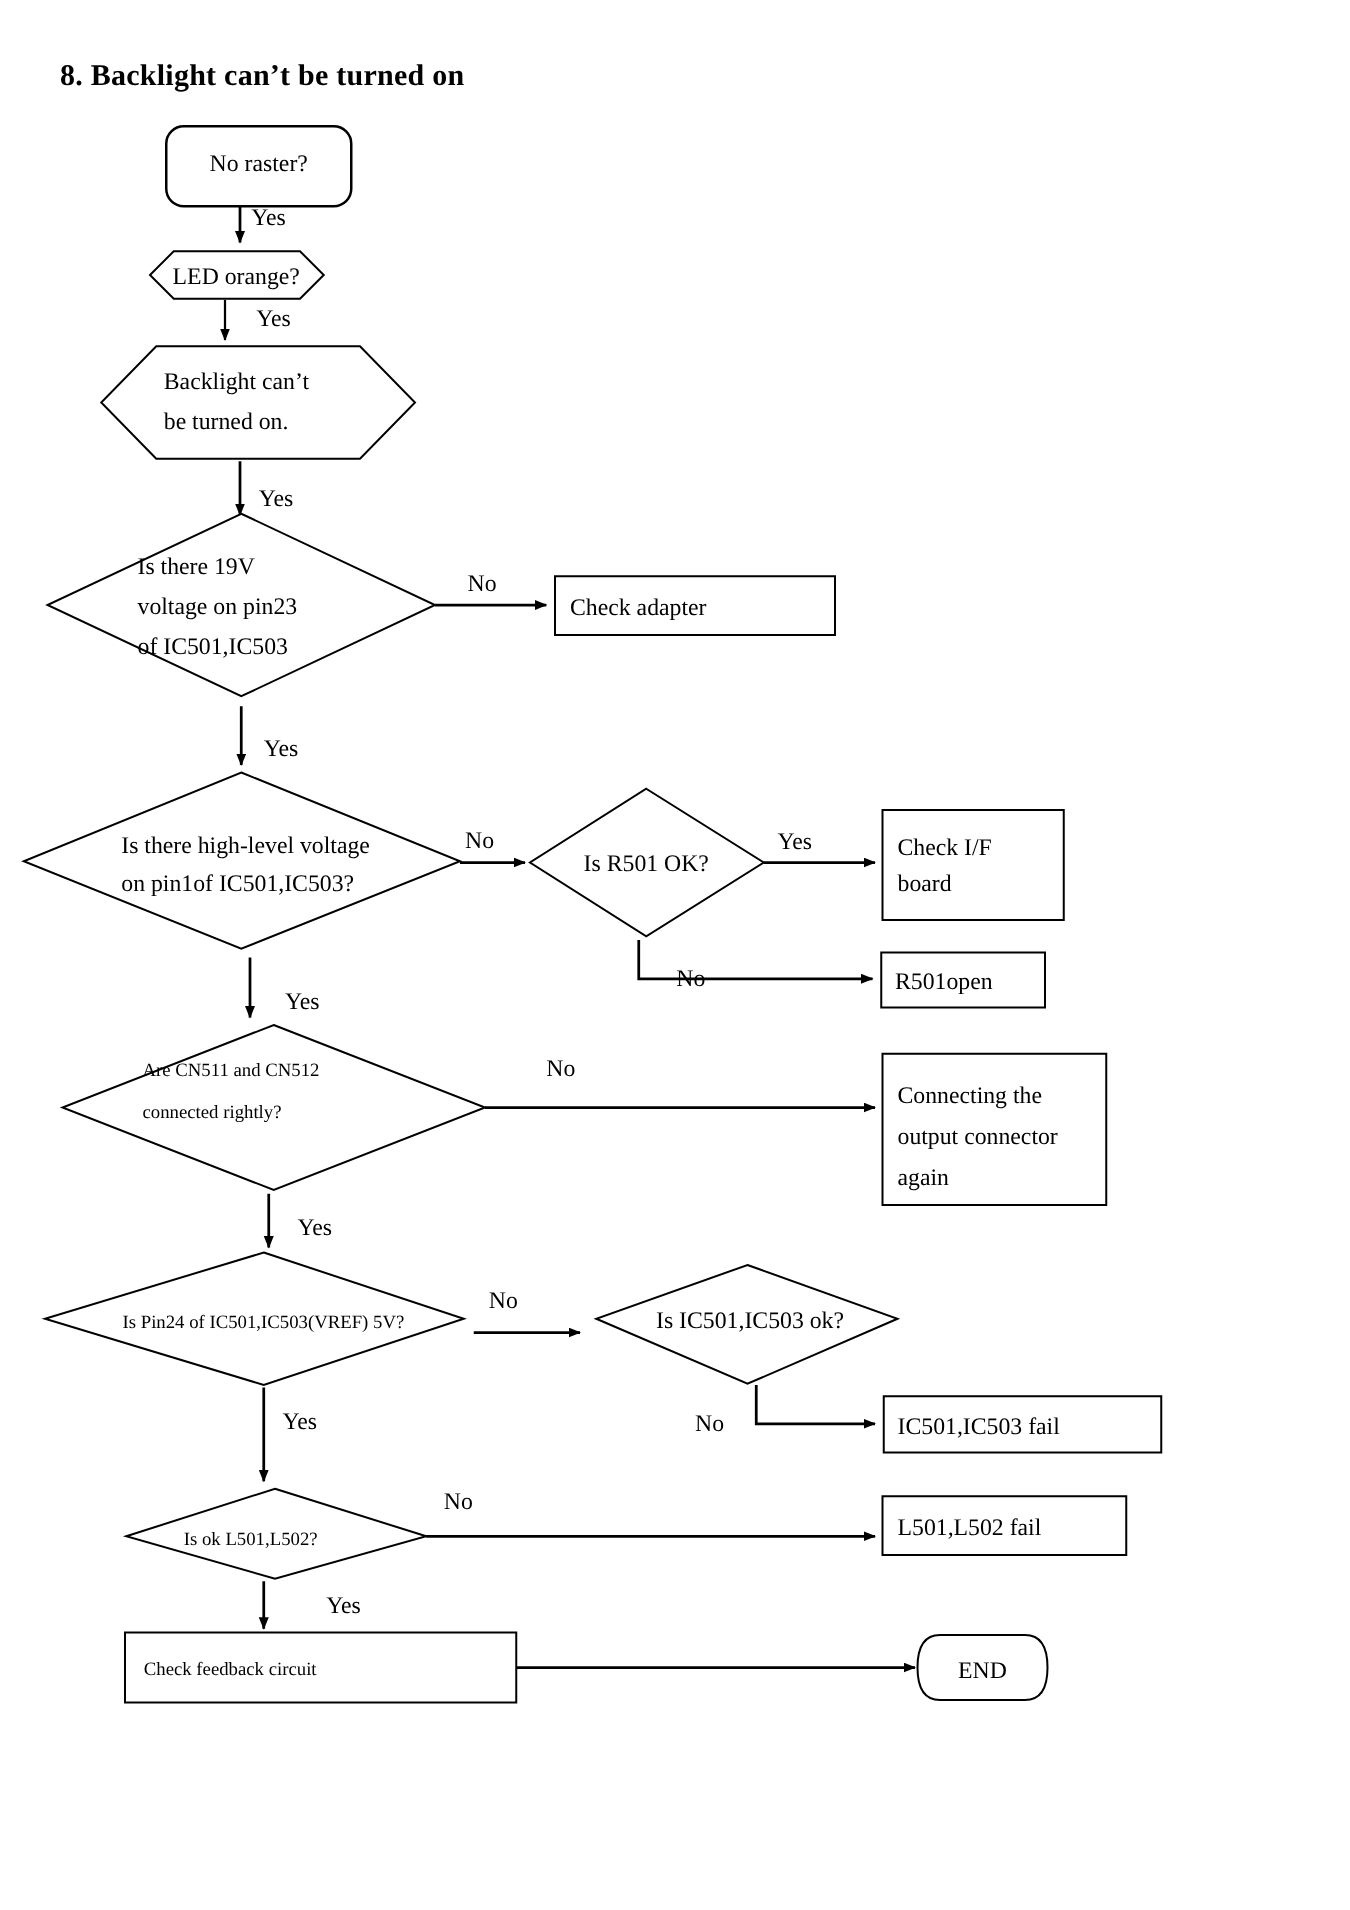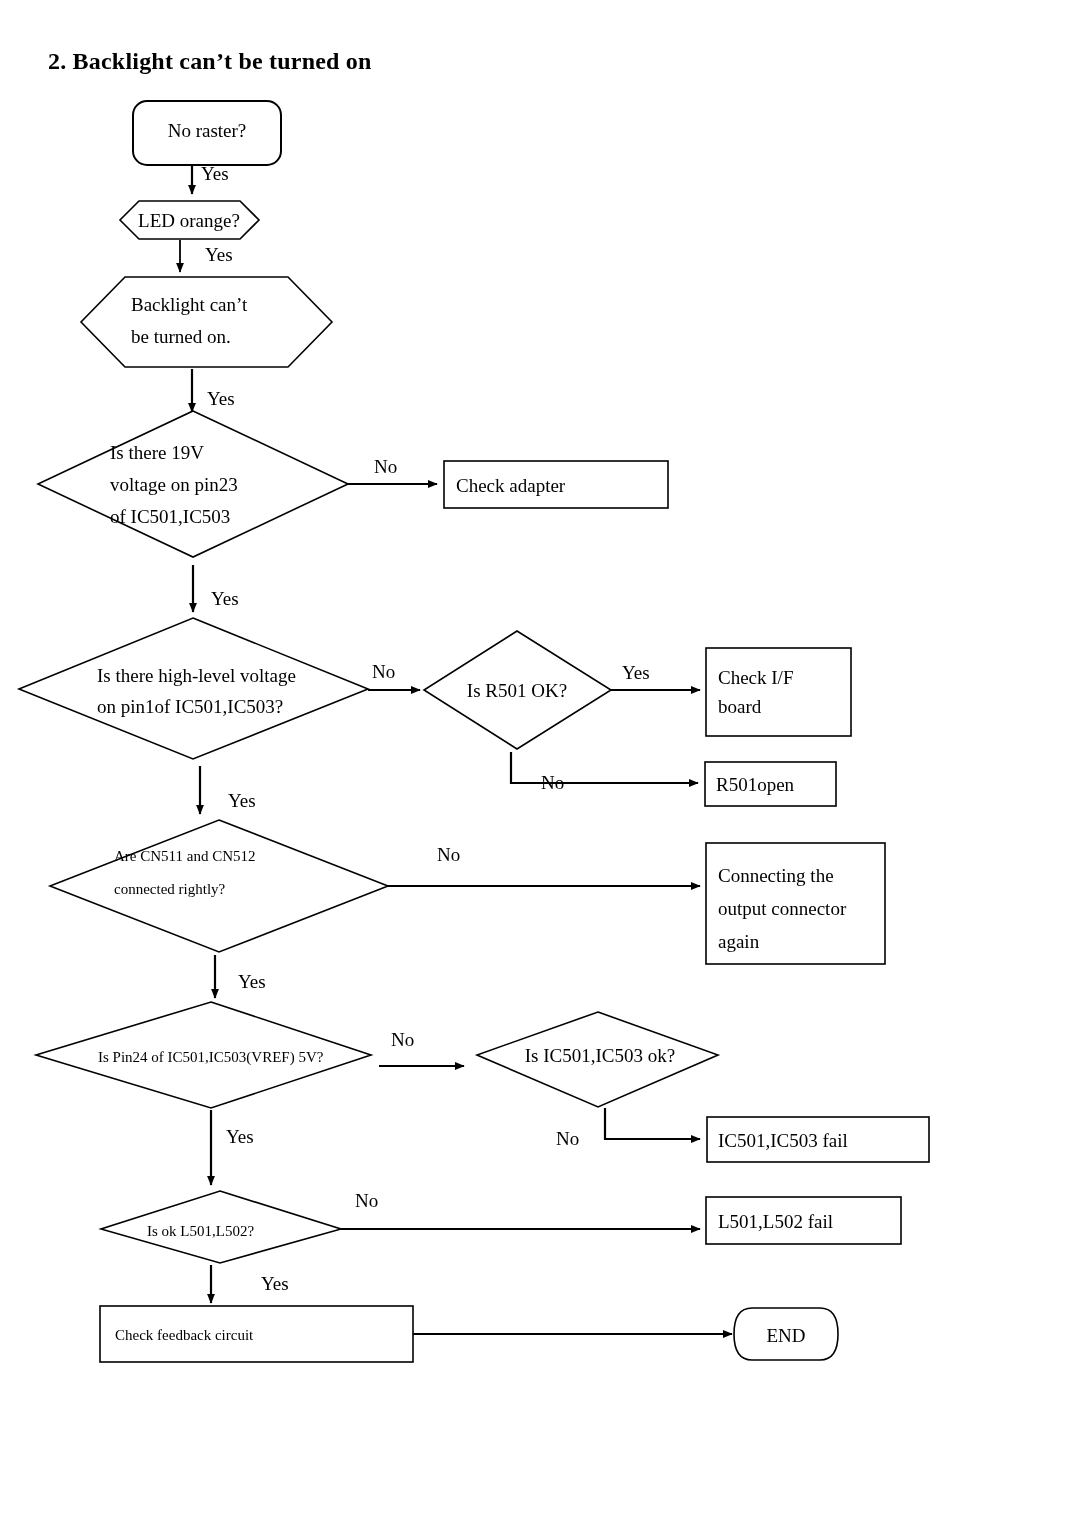--- a/index.html
+++ b/index.html
@@ -77,21 +77,21 @@
   }
   svg.flow text.start {
     text-anchor: start;
   }
 </style>
 </head>
 <body>
 
 <div id="page">
 
-  <div class="page-title">2. Backlight can’t be turned on</div>
+  <div class="page-title">8. Backlight can’t be turned on</div>
 
   <svg class="flow" viewBox="0 0 1080 1528">
     <defs>
       <marker id="arrow" markerWidth="11" markerHeight="11" refX="9.2" refY="4" orient="auto" markerUnits="userSpaceOnUse">
         <path d="M0,0 L10,4 L0,8 z" fill="#000000"></path>
       </marker>
     </defs>
 
     <g>
       <rect class="shape" x="133" y="101" width="148" height="64" rx="14" ry="14"></rect>

